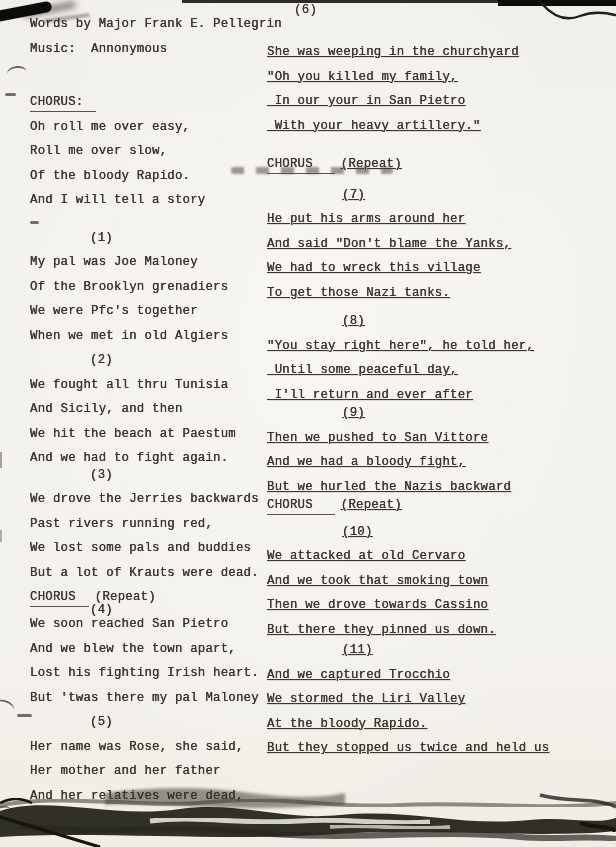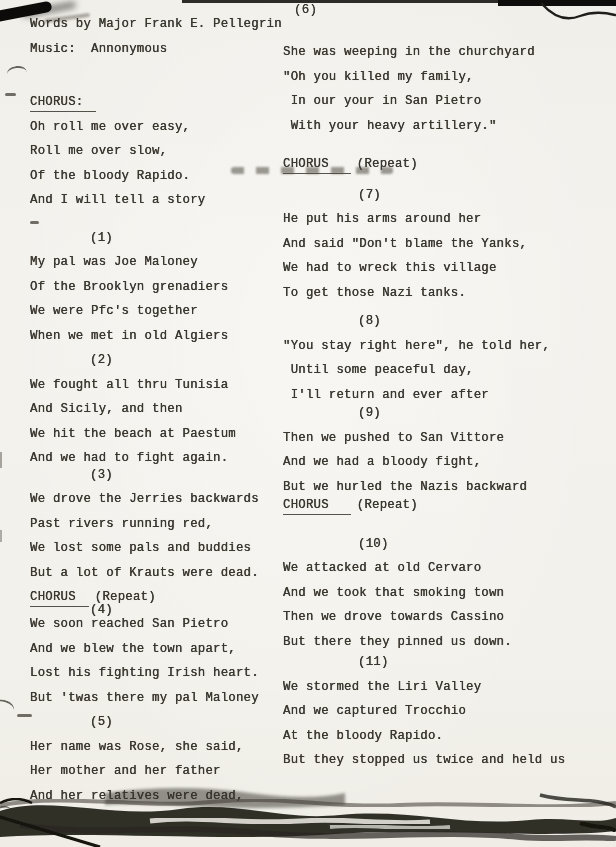--- a/index.html
+++ b/index.html
@@ -17,21 +17,21 @@
   .page-text .line{
     white-space:pre;
     font-size:12.3px;
     line-height:24.5px;
     height:24.5px;
     letter-spacing:0.25px;
     text-shadow:0 0 0.6px rgba(52,48,42,0.9), 0.4px 0.4px 0.7px rgba(52,48,42,0.32);
   }
   .column{position:absolute;top:12px;}
   .col-left{left:30px;width:255px;}
-  .col-right{left:283px;width:320px;}
+  .col-right{left:267px;width:320px;text-decoration:underline;}
   .col-left .num{padding-left:60px;}
   .col-right .num{padding-left:75px;}
   .chorus-label{
     border-bottom:1.5px solid rgba(58,55,47,0.85);
     padding-right:13px;
     display:inline-block;
     line-height:17px;
   }
   .col-right .chorus-label{padding-right:22px;}
   .chorus-suffix{margin-left:6px;}
@@ -122,28 +122,28 @@
       <div class="line line">To get those Nazi tanks.</div>
       <div class="line num" style="margin-top: 4px;">(8)</div>
       <div class="line line">"You stay right here", he told her,</div>
       <div class="line line"> Until some peaceful day,</div>
       <div class="line line"> I'll return and ever after</div>
       <div class="line num" style="margin-top: -6px;">(9)</div>
       <div class="line line">Then we pushed to San Vittore</div>
       <div class="line line">And we had a bloody fight,</div>
       <div class="line line">But we hurled the Nazis backward</div>
       <div class="line chorus" style="margin-top: -6px;"><span class="chorus-label">CHORUS</span><span class="chorus-suffix">(Repeat)</span></div>
-      <div class="line num" style="margin-top: 14px;">(10)</div>
+      <div class="line num" style="margin-top: 2px;">(10)</div>
       <div class="line line">We attacked at old Cervaro</div>
       <div class="line line">And we took that smoking town</div>
       <div class="line line">Then we drove towards Cassino</div>
       <div class="line line">But there they pinned us down.</div>
       <div class="line num" style="margin-top: -4px;">(11)</div>
+      <div class="line line">And we captured Trocchio</div>
       <div class="line line">We stormed the Liri Valley</div>
-      <div class="line line">And we captured Trocchio</div>
       <div class="line line">At the bloody Rapido.</div>
       <div class="line line">But they stopped us twice and held us</div>
     </div>
 
   <div class="artifact top-line"></div>
   <div class="artifact top-line-thick"></div>
   <div class="artifact corner-blob"></div>
   <div class="artifact corner-blob-tail"></div>
   <svg class="artifact hook-svg" width="118" height="30" viewBox="0 0 118 30">
     <path d="M44 4 Q 62 24 82 16 Q 98 10 117 15" stroke="#20,1e,1b" fill="none"></path>

